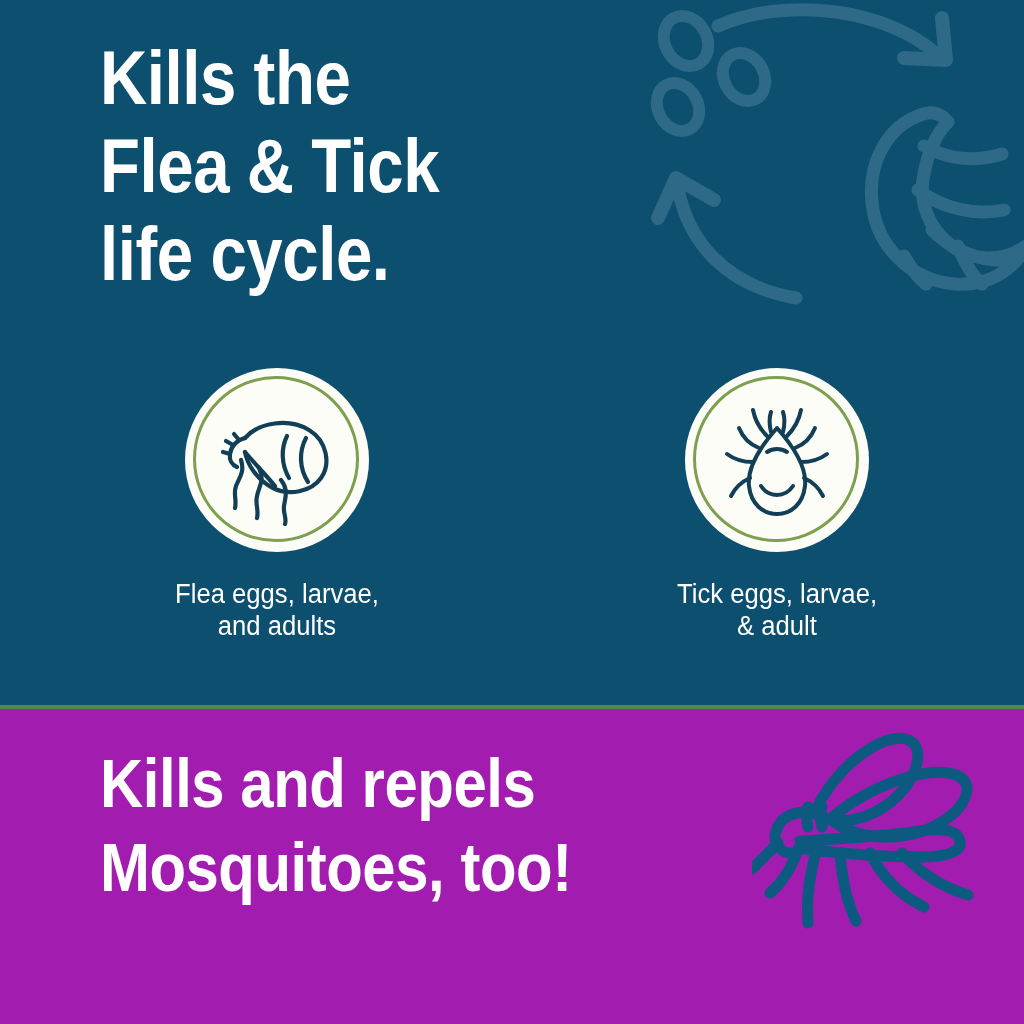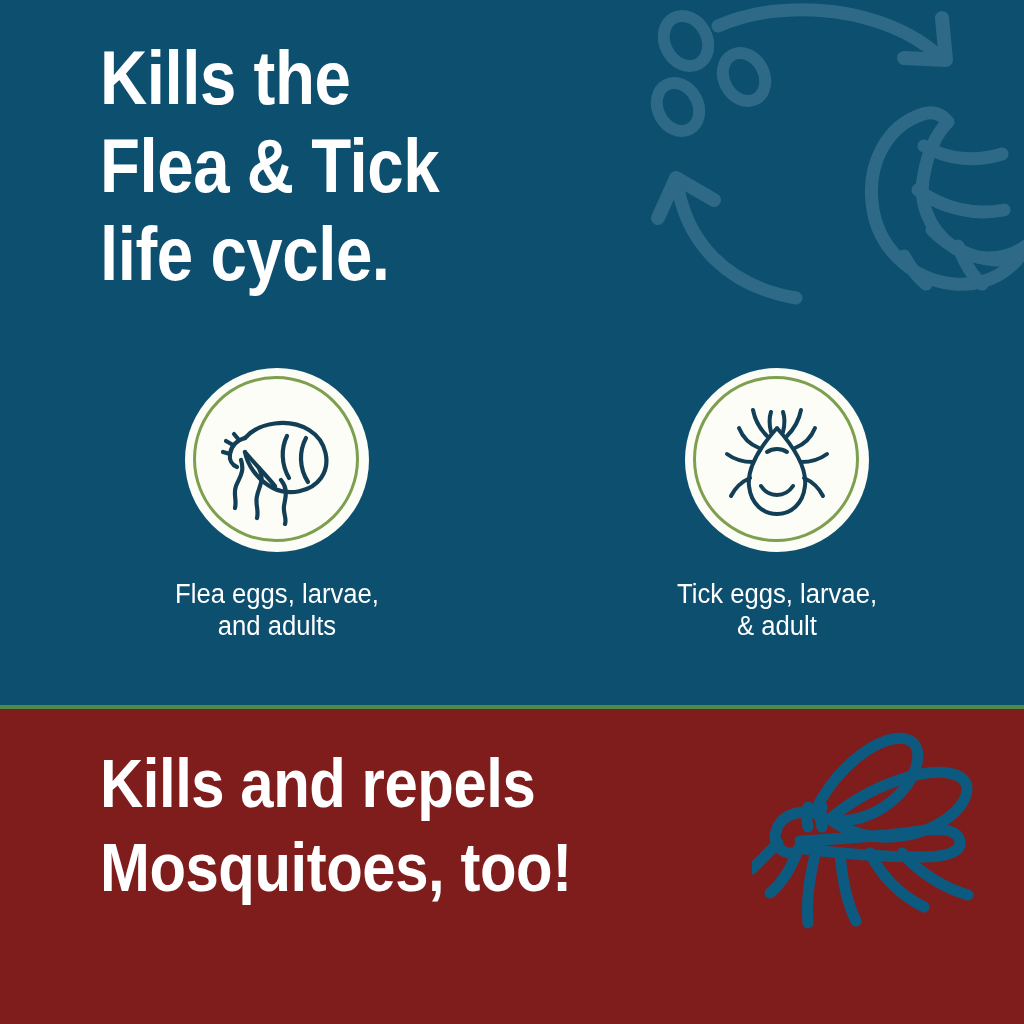--- a/index.html
+++ b/index.html
@@ -105,21 +105,21 @@
   }
   .badge-caption .cap-line { display: block; white-space: nowrap; }
 
   
   .panel-green {
     position: absolute;
     left: 0;
     top: 705px;
     width: 1024px;
     height: 319px;
-    background: #7f1d1d;
+    background: #a21caf;
     border-top: 4px solid #4e8a49;
     box-sizing: border-box;
   }
   .green-headline {
     position: absolute;
     left: 100px;
     top: 32px;
     width: 700px;
     color: #ffffff;
     font-size: 68px;

